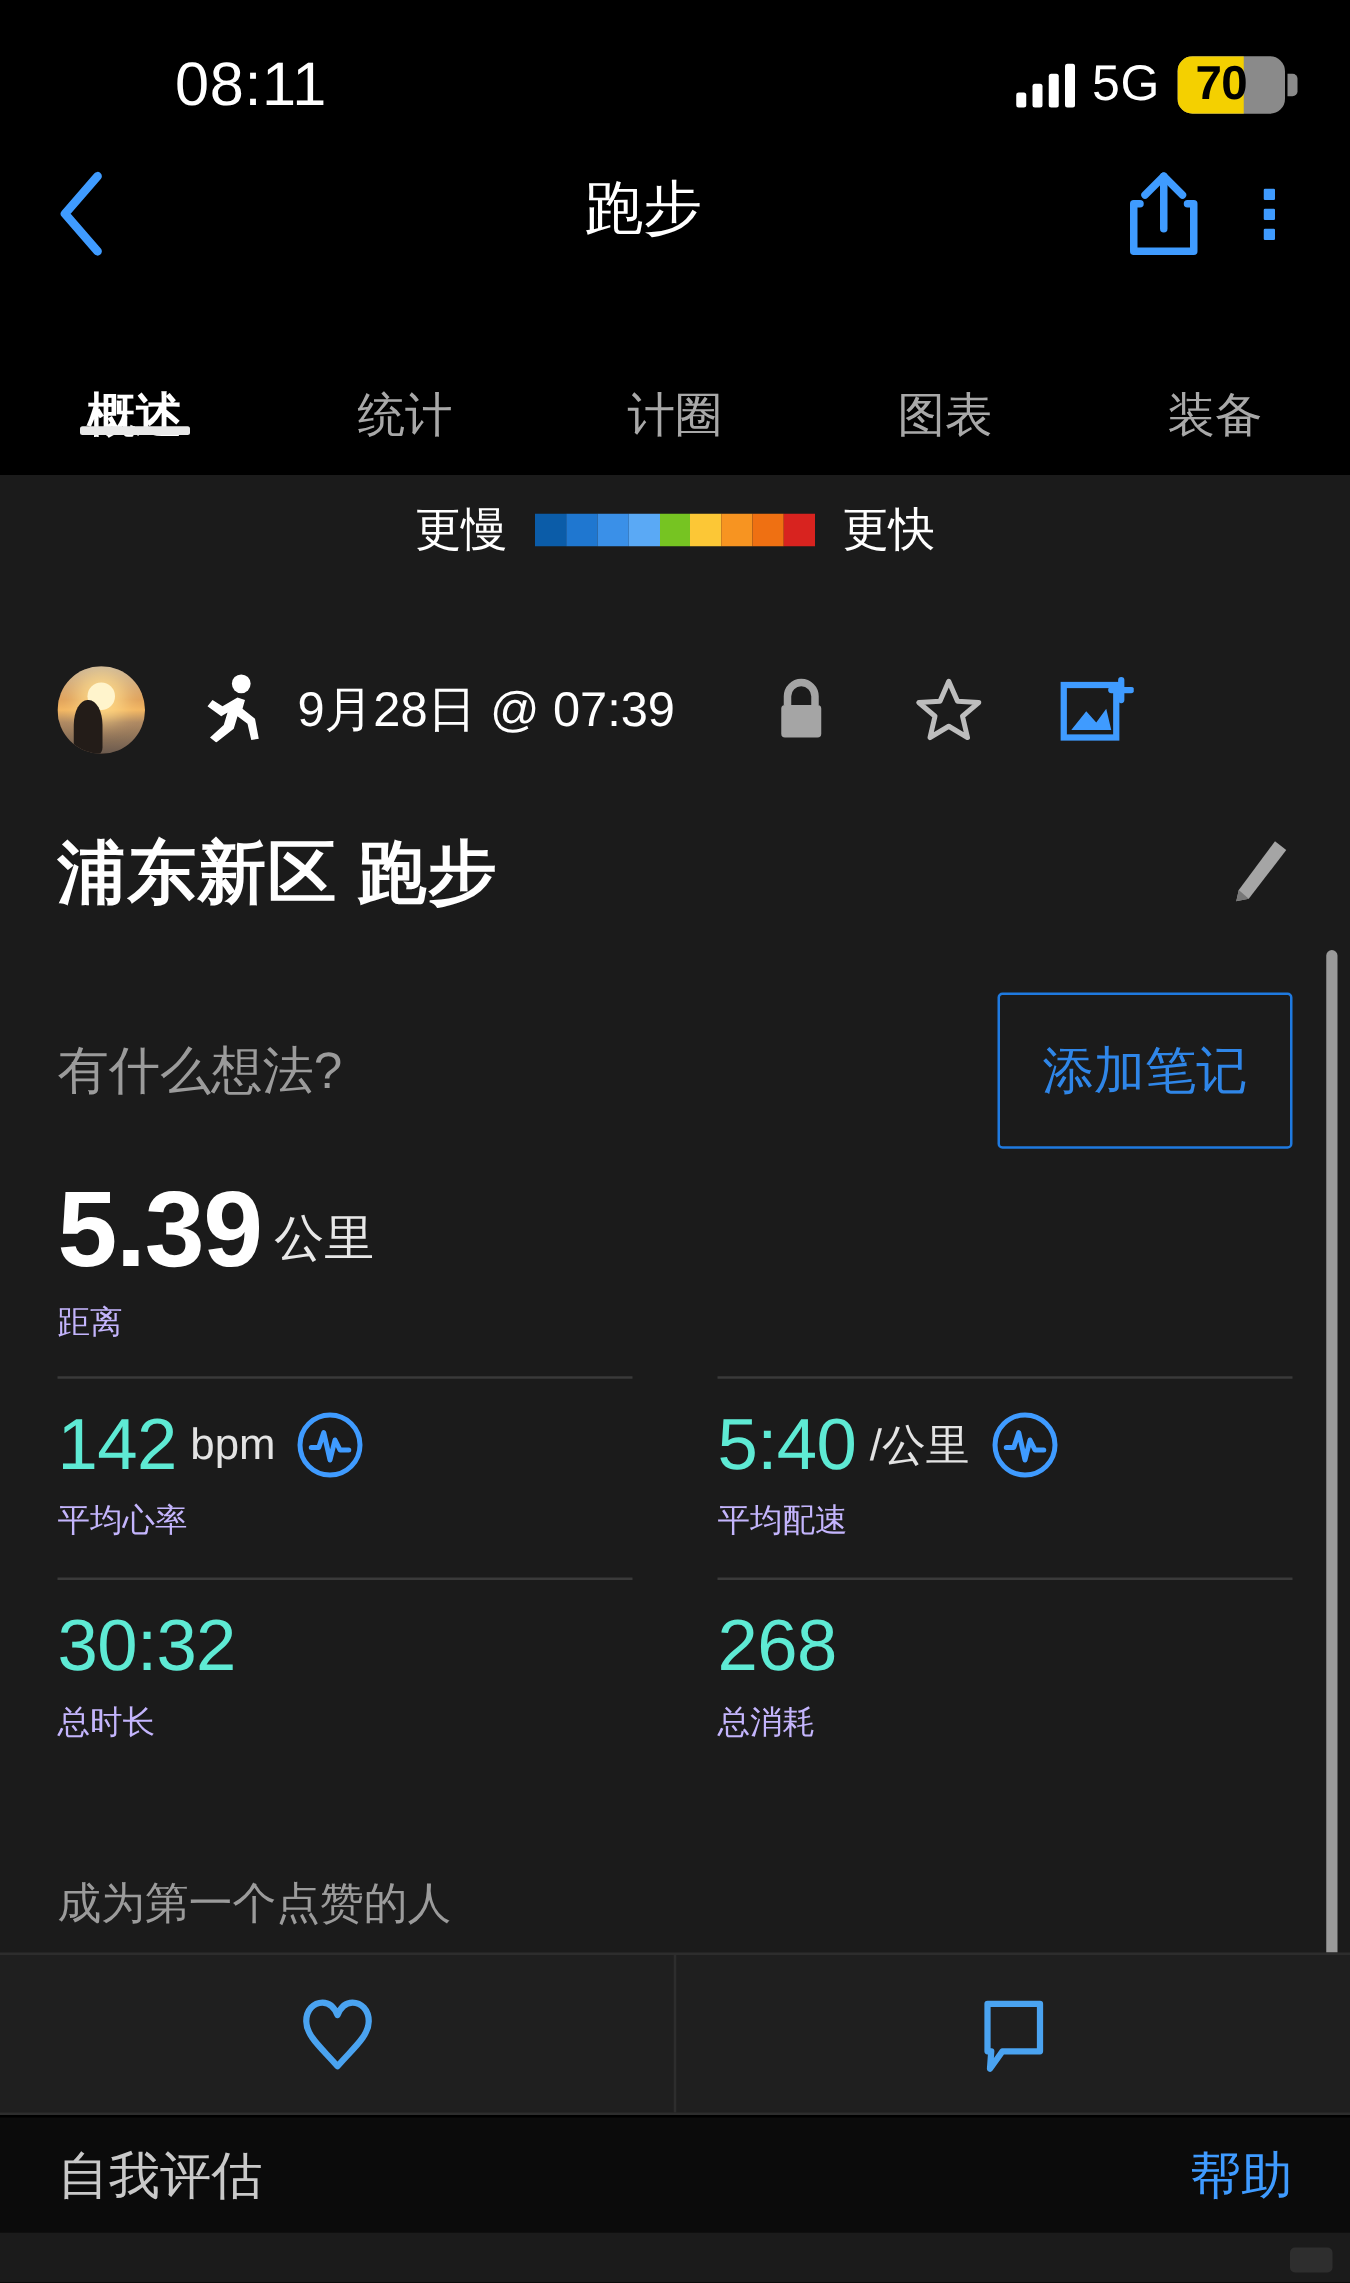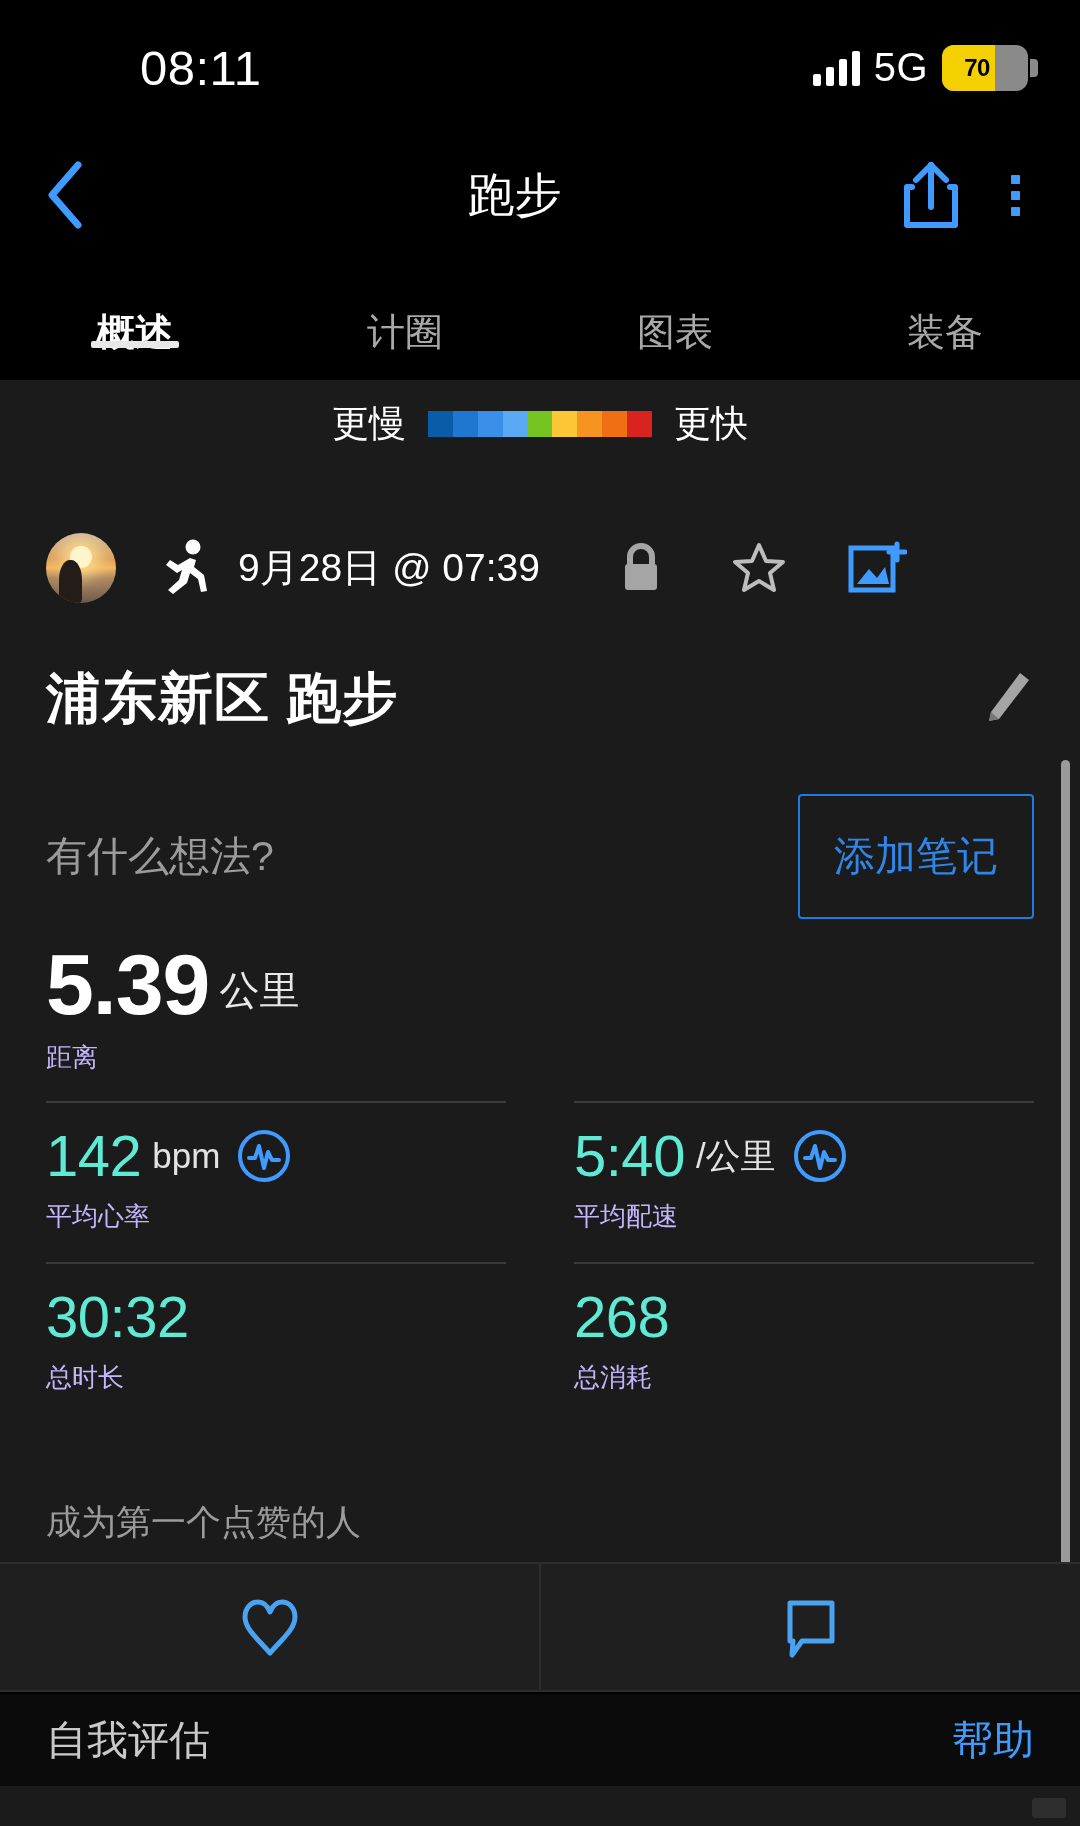--- a/index.html
+++ b/index.html
@@ -33,32 +33,32 @@
   .battery{
     position:relative; width:86px; height:46px; border-radius:12px;
     background:#8a8a8a; overflow:hidden; display:flex; align-items:center;
   }
   .battery .fill{
     position:absolute; left:0; top:0; bottom:0; width:62%;
     background:#f4d000;
   }
   .battery .lvl{
     position:relative; z-index:2; width:100%; text-align:center;
-    color:#000; font-size:24px; font-weight:700; letter-spacing:-.5px;
+    color:#000; font-size:38px; font-weight:700; letter-spacing:-.5px;
     padding-right:16px;
   }
   .battery-tip{
     width:8px; height:18px; background:#8a8a8a;
     border-radius:0 4px 4px 0; margin-left:2px;
   }
 
   
   .navbar{
     position:absolute; top:135px; left:0; width:1080px; height:120px;
-    background:#000; display:flex; align-items:center;
+    background:#000; display:flex; align-items:flex-start;
   }
   .nav-back{
     width:130px; display:flex; align-items:center; justify-content:center;
     cursor:pointer;
   }
   .nav-title{
     flex:1; text-align:center; color:#fff; font-size:47px; font-weight:500;
   }
   .nav-actions{ display:flex; align-items:center; gap:34px; padding-right:46px; }
   .nav-icon{ display:flex; align-items:center; justify-content:center; cursor:pointer; }
@@ -240,20 +240,23 @@
         <span></span>
         <span></span>
         <span></span>
       </div>
     </div>
   </div>
 
   <div class="tabs">
     <div class="tab active">
       <span>概述</span>
+    </div>
+    <div class="tab">
+      <span>统计</span>
     </div>
     <div class="tab">
       <span>计圈</span>
     </div>
     <div class="tab">
       <span>图表</span>
     </div>
     <div class="tab">
       <span>装备</span>
     </div>

